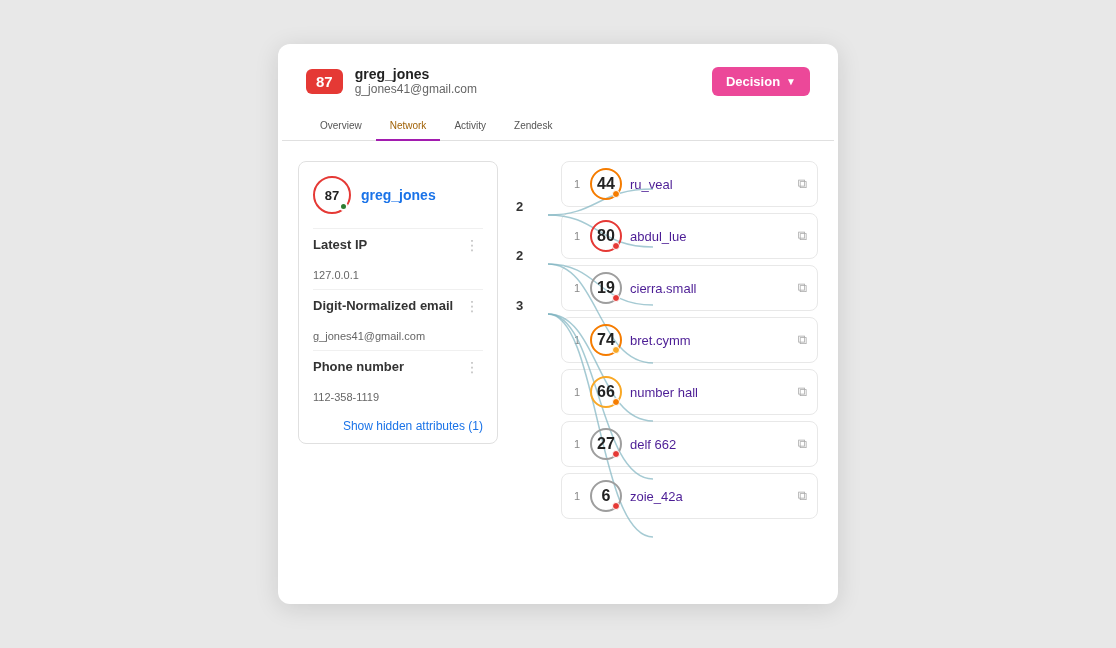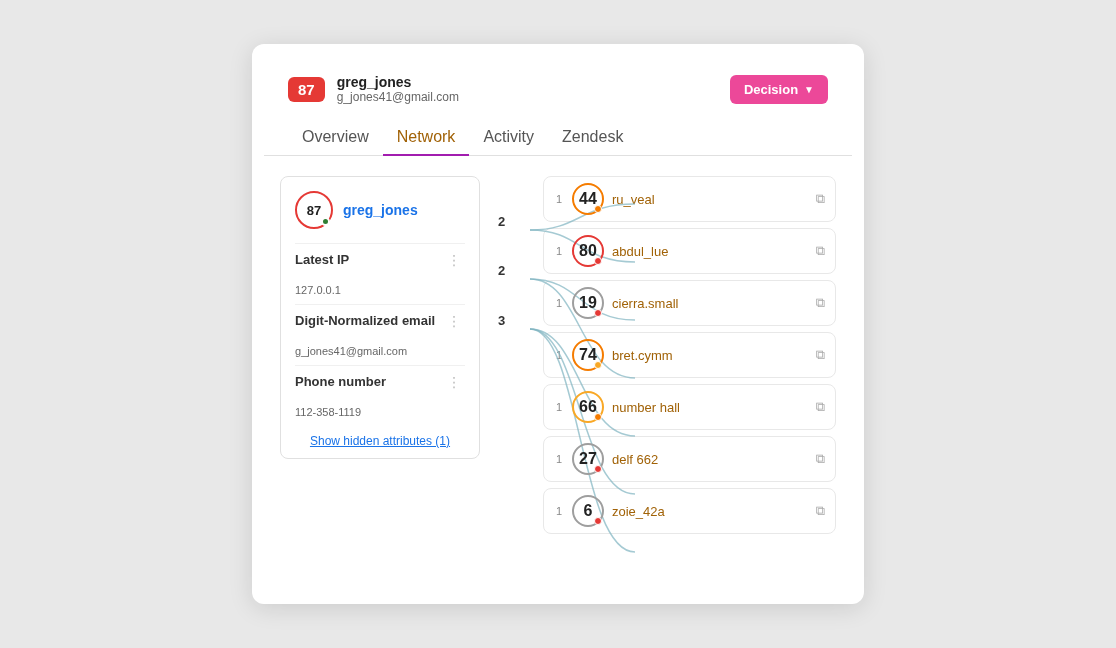--- a/index.html
+++ b/index.html
@@ -8,23 +8,23 @@
       display: flex;
       align-items: center;
       justify-content: center;
       min-height: 100vh;
       font-family: -apple-system, BlinkMacSystemFont, 'Segoe UI', sans-serif;
     }
     .card {
       background: #fff;
       border-radius: 12px;
       box-shadow: 0 4px 24px rgba(0,0,0,0.12);
-      width: 612px;
+      width: 560px;
       min-height: 560px;
-      padding: 12px;
+      padding: 4px;
       overflow: hidden;
     }
     .header {
       display: flex;
       align-items: center;
       justify-content: space-between;
       padding: 18px 24px 0 24px;
     }
     .header-left {
       display: flex;
@@ -70,21 +70,21 @@
     }
     .tabs {
       display: flex;
       gap: 0;
       padding: 10px 24px 0 24px;
       border-bottom: 1px solid #e0e0e0;
       margin-top: 6px;
     }
     .tab {
       padding: 8px 14px;
-      font-size: 16px;
+      font-size: 10px;
       color: #555;
       cursor: pointer;
       border-bottom: 2px solid transparent;
       margin-bottom: -1px;
       font-weight: 500;
     }
     .tab.active {
       color: #a16207;
       border-bottom: 2px solid #a21caf;
       font-weight: 400;
@@ -159,23 +159,22 @@
     .attr-dots {
       color: #bbb;
       font-size: 14px;
       cursor: pointer;
       padding: 0 4px;
     }
     .show-hidden {
       color: #1a73e8;
       font-size: 12px;
       cursor: pointer;
-      text-align: center;
+      text-align: right;
       padding: 8px 0 0 0;
-      text-decoration: underline;
     }
     
     .right-panel {
       flex: 1;
       display: flex;
       flex-direction: column;
       gap: 6px;
     }
     .connected-user {
       display: flex;
@@ -218,21 +217,21 @@
       width: 8px;
       height: 8px;
       border-radius: 50%;
       border: 1.5px solid #fff;
     }
     .dot-red { background: #e53935; }
     .dot-orange { background: #f57c00; }
     .dot-yellow { background: #f9a825; }
     .conn-name {
       font-size: 13px;
-      color: #a16207;
+      color: #4c1d95;
       flex: 1;
     }
     .conn-external {
       color: #aaa;
       font-size: 13px;
       cursor: pointer;
     }
   </style>
 </head>
 <body>

